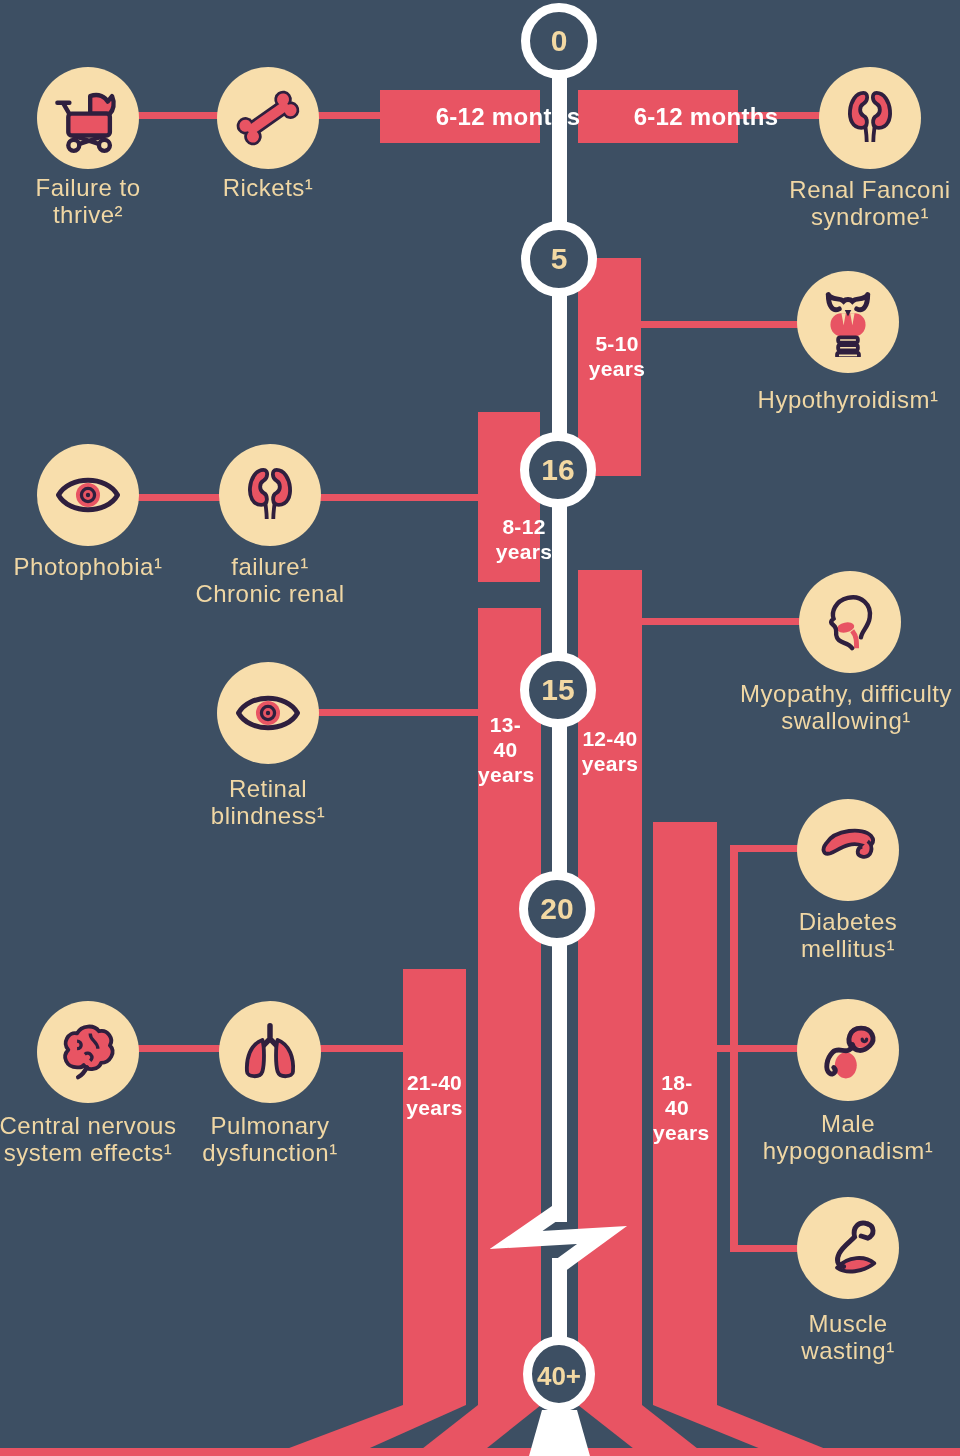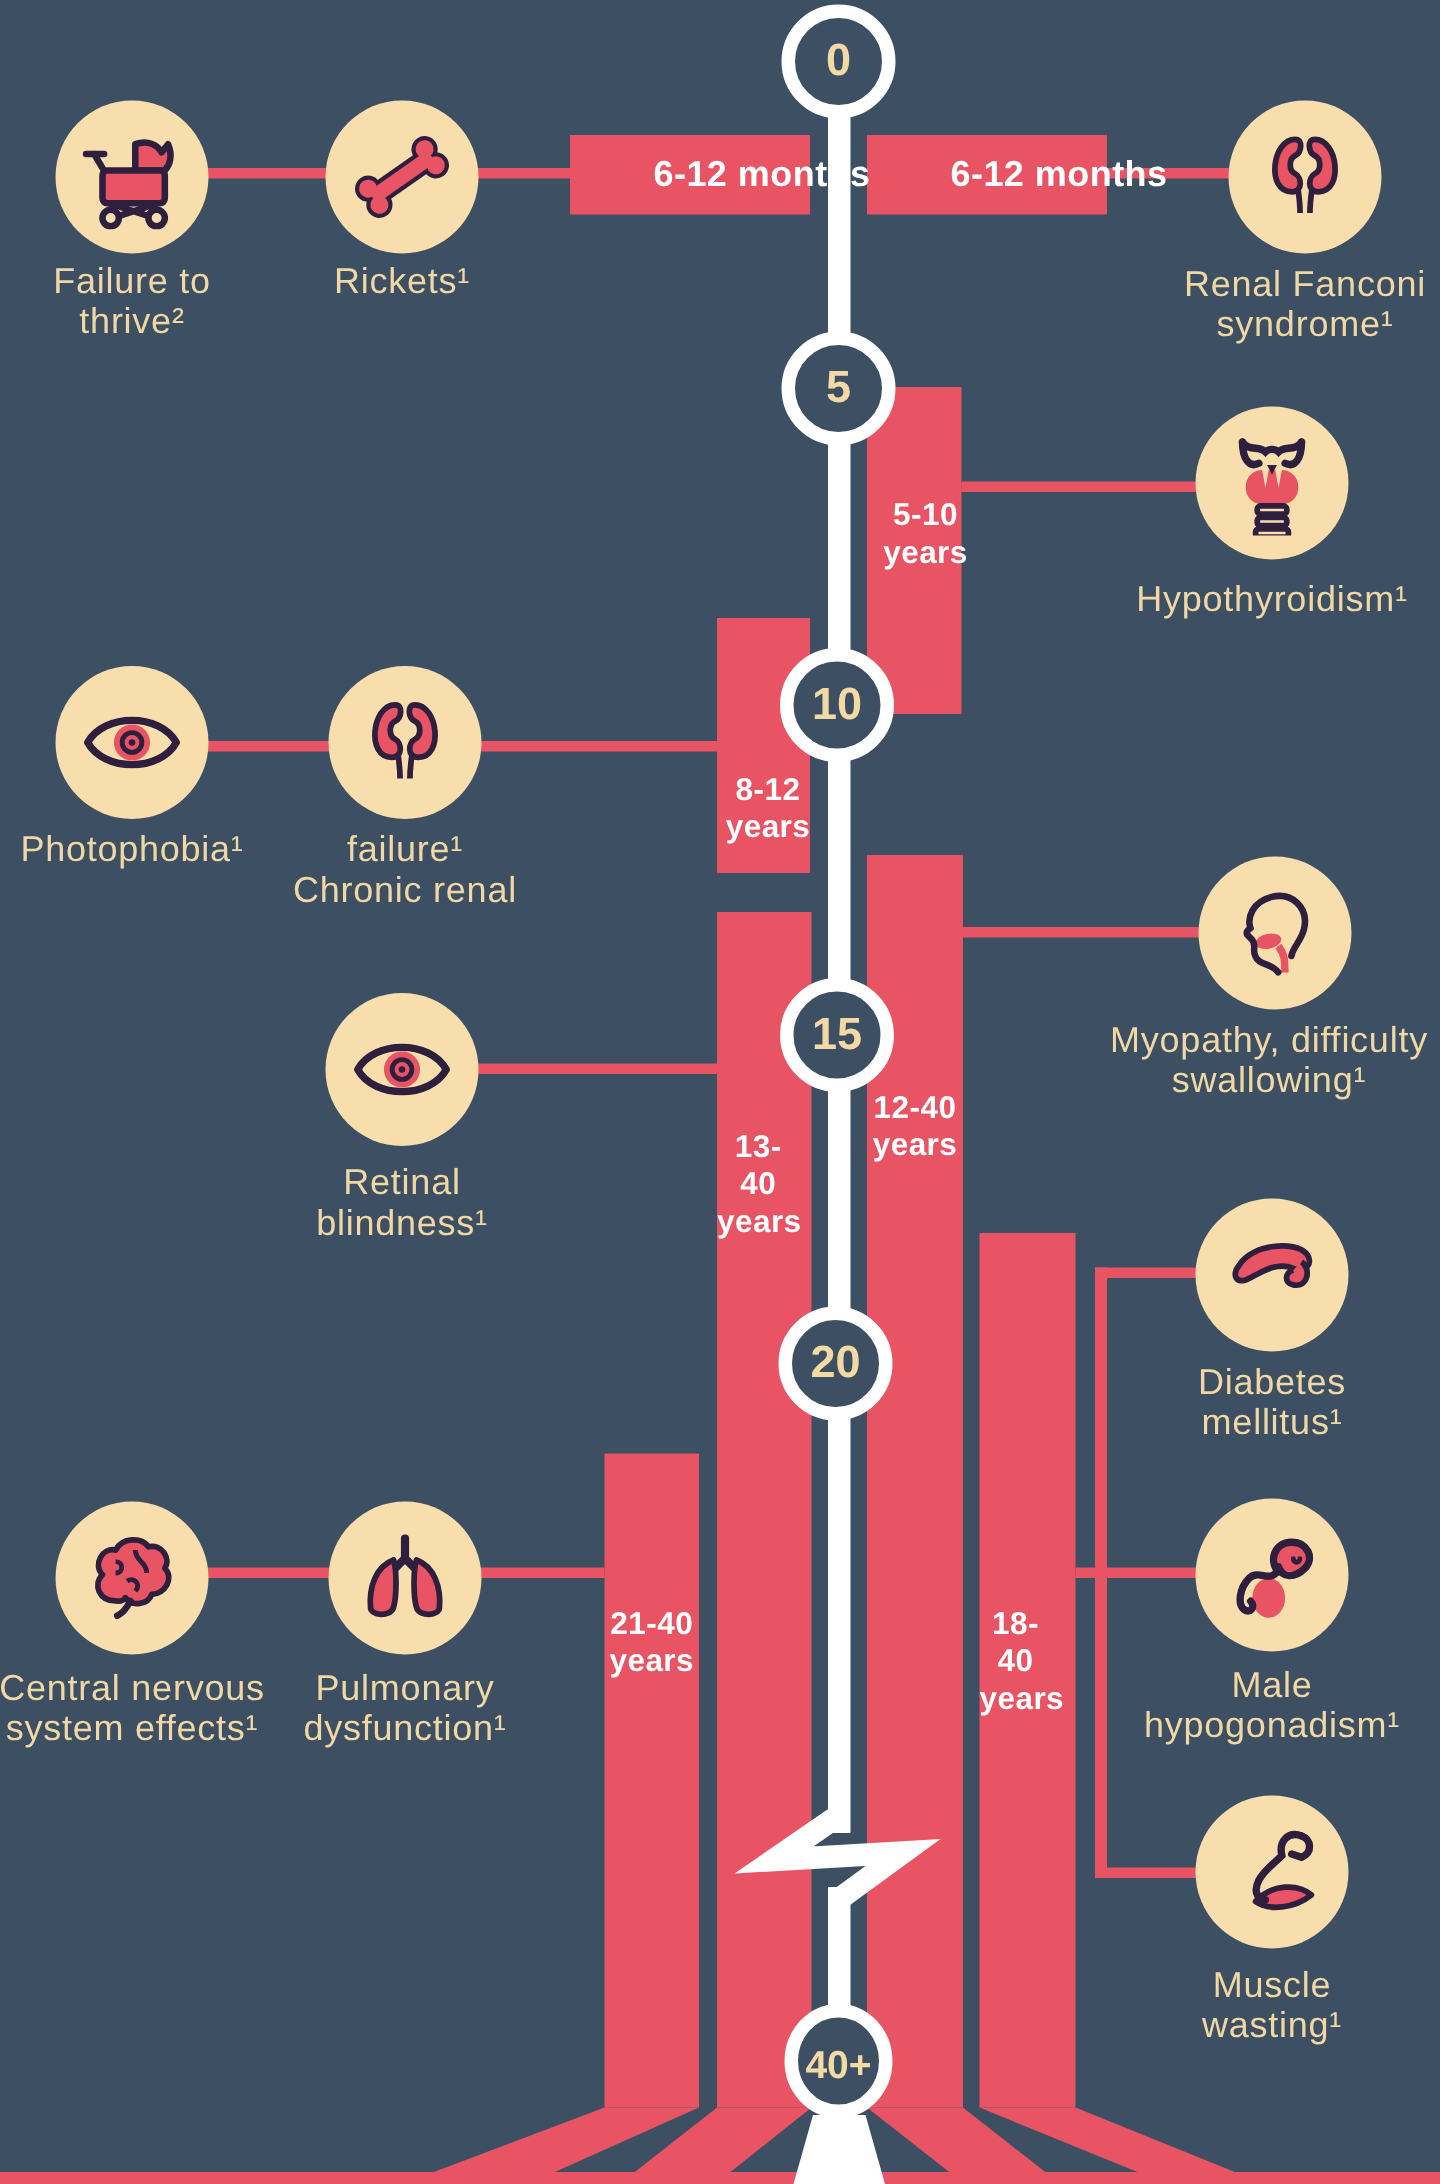--- a/index.html
+++ b/index.html
@@ -74,36 +74,36 @@
     <circle cx="559" cy="41" r="33.5" fill="#3d4f63" stroke="#ffffff" stroke-width="9"></circle>
     <circle cx="559" cy="259" r="33.5" fill="#3d4f63" stroke="#ffffff" stroke-width="9"></circle>
     <circle cx="558" cy="470" r="33.5" fill="#3d4f63" stroke="#ffffff" stroke-width="9"></circle>
     <circle cx="558" cy="690" r="33.5" fill="#3d4f63" stroke="#ffffff" stroke-width="9"></circle>
     <circle cx="557" cy="909" r="33.5" fill="#3d4f63" stroke="#ffffff" stroke-width="9"></circle>
     <ellipse cx="559" cy="1374" rx="31.5" ry="33.5" fill="#3d4f63" stroke="#ffffff" stroke-width="9"></ellipse>
   </svg>
 
   <div class="node-num" style="left:519px;top:26px">0</div>
   <div class="node-num" style="left:519px;top:244px">5</div>
-  <div class="node-num" style="left:518px;top:455px">10</div>
+  <div class="node-num" style="left:518px;top:455px">16</div>
   <div class="node-num" style="left:518px;top:675px">15</div>
   <div class="node-num" style="left:517px;top:894px">20</div>
   <div class="node-num small" style="left:519px;top:1361px">40+</div>
 
   <div class="bar-label months" style="left:380px;top:90px;width:160px">6-12 months</div>
   <div class="bar-label months" style="left:578px;top:90px;width:160px">6-12 months</div>
   <div class="bar-label" style="left:578px;top:331px;width:78px">
     <span>5-10</span>
       <span>years</span>
     </div>
-  <div class="bar-label" style="left:478px;top:514px;width:68px">
+  <div class="bar-label" style="left:490px;top:514px;width:68px">
     <span>8-12</span>
       <span>years</span>
     </div>
-  <div class="bar-label" style="left:478px;top:752px;width:55px">
+  <div class="bar-label" style="left:478px;top:712px;width:55px">
     <span>13-40</span>
       <span>years</span>
     </div>
   <div class="bar-label" style="left:578px;top:726px;width:64px">
     <span>12-40</span>
       <span>years</span>
     </div>
   <div class="bar-label" style="left:403px;top:1070px;width:63px">
     <span>21-40</span>
       <span>years</span>

